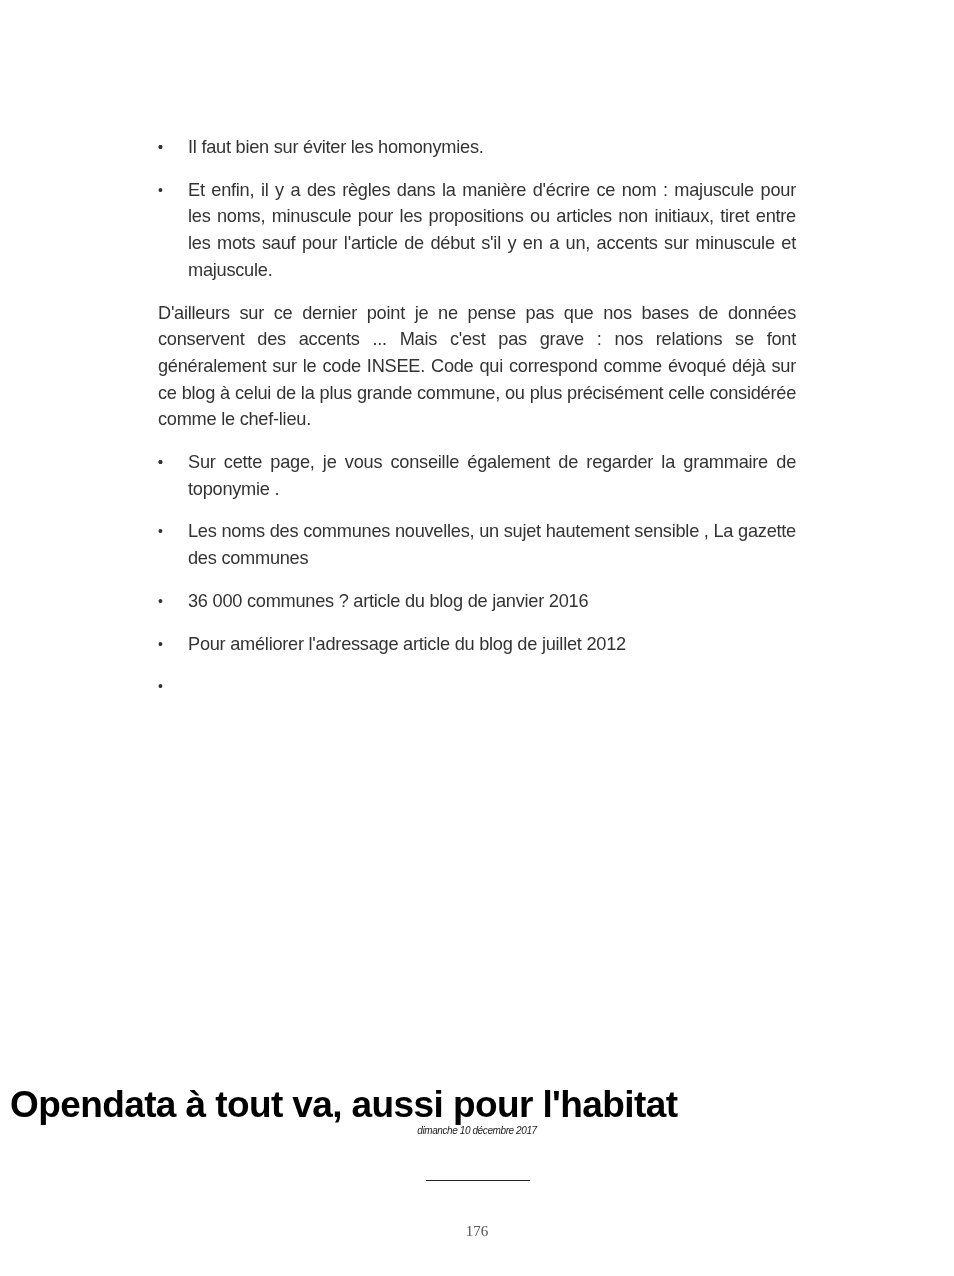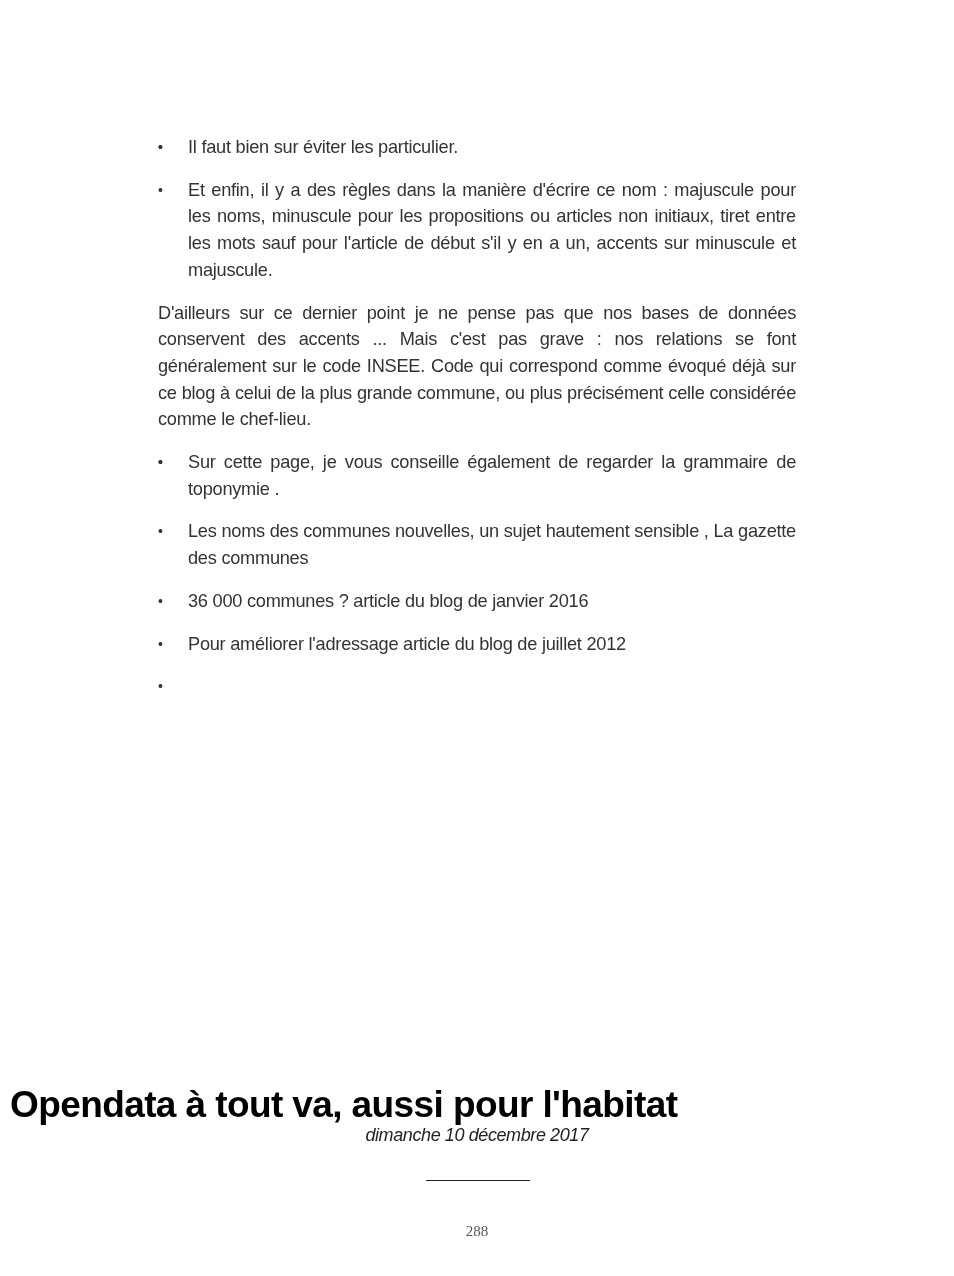--- a/index.html
+++ b/index.html
@@ -60,21 +60,21 @@
       color: #000000;
       letter-spacing: -0.6px;
       line-height: 44px;
     }
     .date {
       position: absolute;
       left: 0;
       width: 954px;
       top: 1125px;
       text-align: center;
-      font-size: 18px;
+      font-size: 10px;
       font-style: italic;
       color: #222222;
       letter-spacing: -0.4px;
     }
     .divider {
       position: absolute;
       left: 426px;
       top: 1180px;
       width: 104px;
       height: 0;
@@ -95,21 +95,21 @@
 <body>
 
 <div class="page">
 
   <ul class="para">
     <li>
       <span class="bullet">•</span>
     </li>
     <li>
       <span class="bullet">•</span>
-      <span>Il faut bien sur éviter les particulier.</span>
+      <span>Il faut bien sur éviter les homonymies.</span>
     </li>
     <li>
       <span class="bullet">•</span>
       <span>Et enfin, il y a des règles dans la manière d'écrire ce nom : majuscule pour les noms, minuscule pour les propositions ou articles non initiaux, tiret entre les mots sauf pour l'article de début s'il y en a un, accents sur minuscule et majuscule.</span>
     </li>
   </ul>
 
   <p class="para">D'ailleurs sur ce dernier point je ne pense pas que nos bases de données conservent des accents ... Mais c'est pas grave : nos relations se font  généralement sur le code INSEE. Code qui correspond comme évoqué déjà sur ce blog à celui de la plus grande commune, ou plus précisément celle considérée comme le chef-lieu.</p>
 
   <ul class="wide">
@@ -134,13 +134,13 @@
     </li>
     <li style="margin-right:0">
       <span class="bullet">•</span>
     </li>
   </ul>
 </div>
 
 <div class="heading">Opendata à tout va, aussi pour l'habitat</div>
 <div class="date">dimanche 10 décembre 2017</div>
 <div class="divider"></div>
-<div class="page-number">288</div>
+<div class="page-number">176</div>
 
 </body></html>

